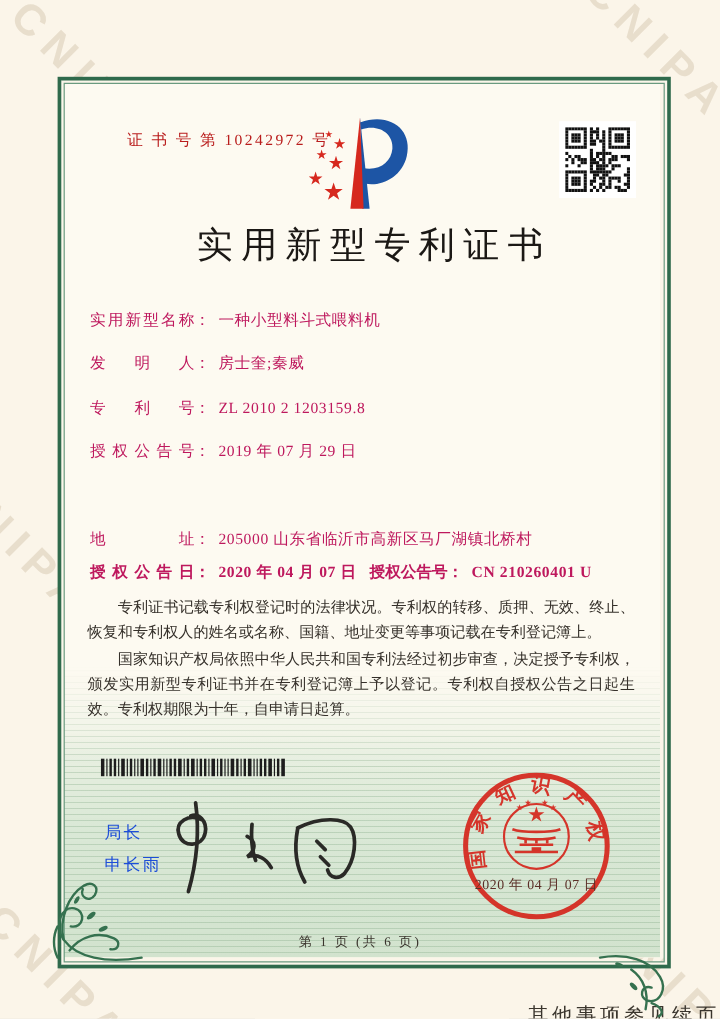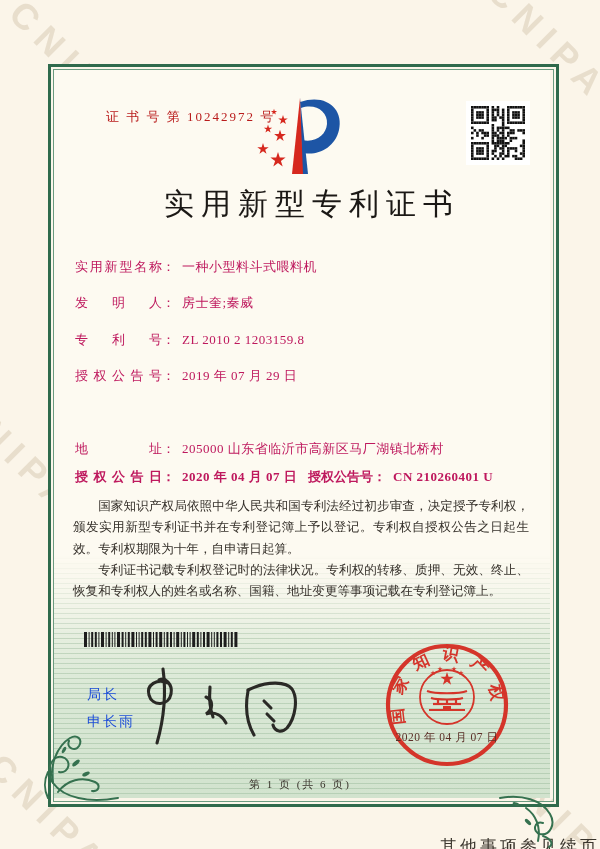--- a/index.html
+++ b/index.html
@@ -354,22 +354,22 @@
     </div>
 
     <div class="row" style="top:468px;font-weight:bold;">
       <span class="flabel">授权公告日</span><span>：</span><span class="fvalue">2020 年 04 月 07 日</span>
       <span class="grant-right">
         <span>授权公告号</span><span>：</span><span class="fvalue">CN 210260401 U</span>
       </span>
     </div>
 
     <div class="paras">
+      <p>专利证书记载专利权登记时的法律状况。专利权的转移、质押、无效、终止、恢复和专利权人的姓名或名称、国籍、地址变更等事项记载在专利登记簿上。</p>
       <p>国家知识产权局依照中华人民共和国专利法经过初步审查，决定授予专利权，颁发实用新型专利证书并在专利登记簿上予以登记。专利权自授权公告之日起生效。专利权期限为十年，自申请日起算。</p>
-      <p>专利证书记载专利权登记时的法律状况。专利权的转移、质押、无效、终止、恢复和专利权人的姓名或名称、国籍、地址变更等事项记载在专利登记簿上。</p>
     </div>
 
     <svg class="barcode" viewBox="0 0 158 15" preserveAspectRatio="none">
       <g id="bc-bars">
           <rect x="0" y="0" width="3" height="15" fill="#1d1d1d"></rect>
           <rect x="4.6" y="0" width="1" height="15" fill="#1d1d1d"></rect>
           <rect x="7.199999999999999" y="0" width="2" height="15" fill="#1d1d1d"></rect>
           <rect x="10.799999999999999" y="0" width="2" height="15" fill="#1d1d1d"></rect>
           <rect x="14.399999999999999" y="0" width="1" height="15" fill="#1d1d1d"></rect>
           <rect x="17" y="0" width="3" height="15" fill="#1d1d1d"></rect>

